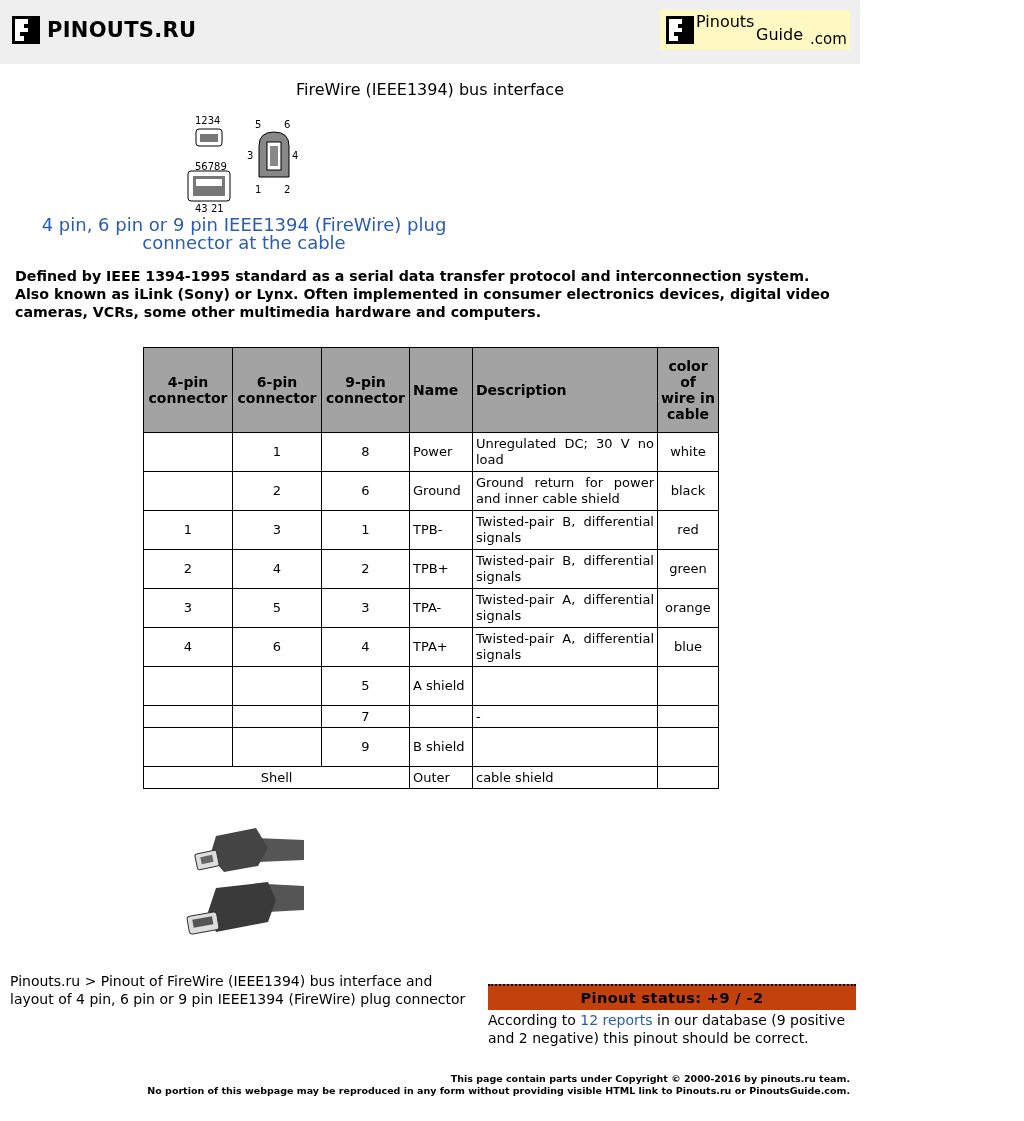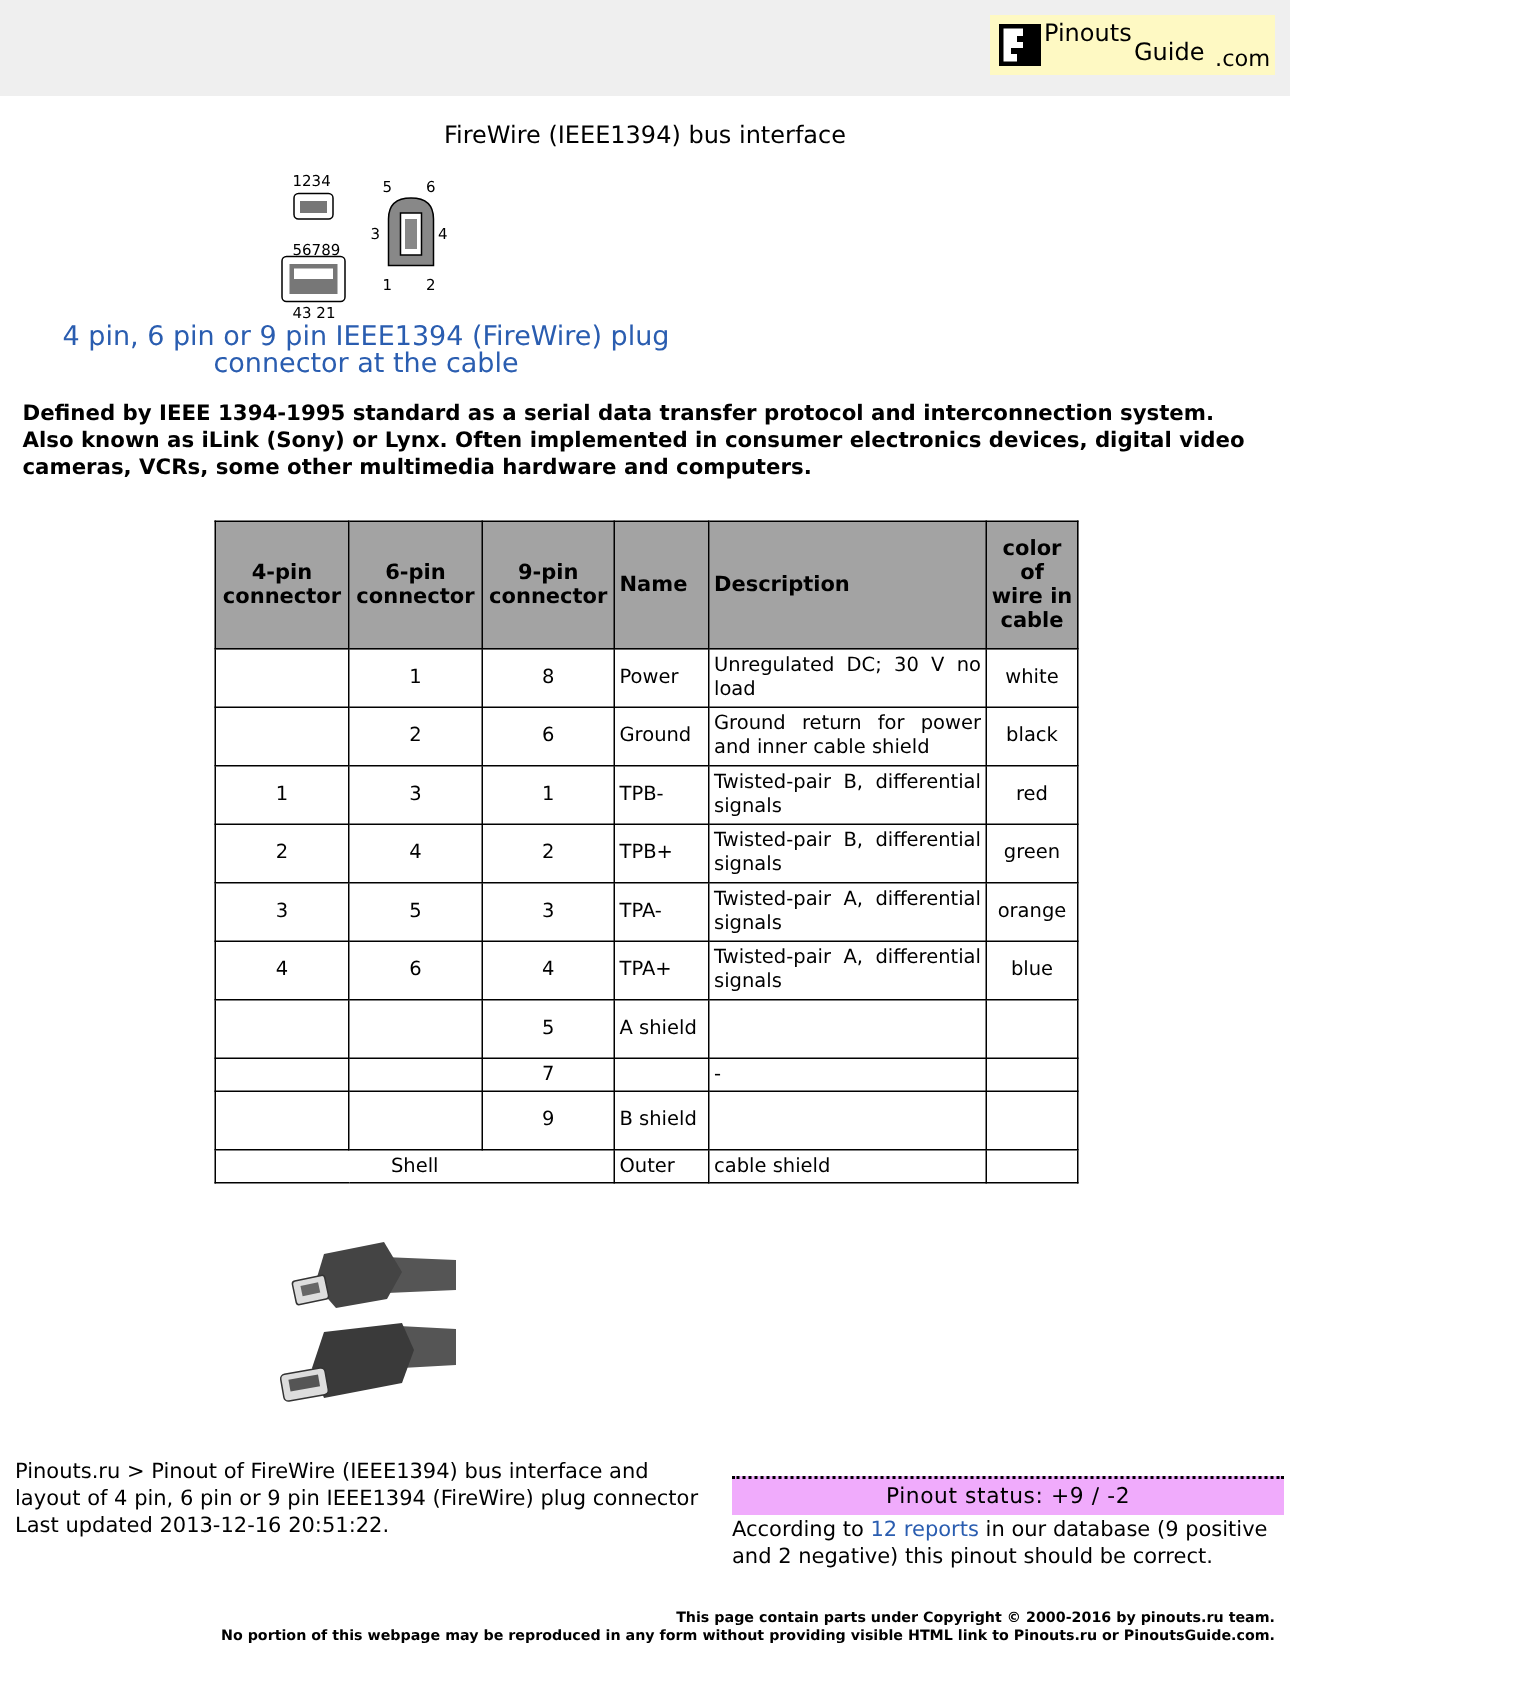--- a/index.html
+++ b/index.html
@@ -20,29 +20,41 @@
   table.pinout{position:absolute;left:143px;top:347px;border-collapse:collapse;font-size:13px;}
   table.pinout th, table.pinout td{border:1px solid #000;padding:0 3px;}
   table.pinout th{background:#a3a3a3;font-weight:bold;font-size:14px;line-height:16px;text-align:center;height:84px;}
   table.pinout th.left{text-align:left;}
   table.pinout td{text-align:center;line-height:16px;}
   table.pinout td.l{text-align:left;}
   td.desc{text-align:justify !important;text-align-last:left;}
   .photo{position:absolute;left:186px;top:826px;width:120px;height:112px;}
   .breadcrumb{position:absolute;left:10px;top:972px;width:460px;font-size:14px;line-height:18px;}
   .status-box{position:absolute;left:488px;top:984px;width:368px;}
-  .status-bar{background:#f0abfc;border-top:2px dotted #000;height:24px;text-align:center;font-weight:normal;font-size:14.5px;line-height:25px;letter-spacing:0.4px;}
+  .status-bar{background:#c2410c;border-top:2px dotted #000;height:24px;text-align:center;font-weight:bold;font-size:14.5px;line-height:25px;letter-spacing:0.4px;}
   .status-text{font-size:14px;line-height:18px;margin-top:1px;}
   a{color:#2a5db0;text-decoration:none;}
   .copyright{position:absolute;right:174px;top:1073px;text-align:right;font-size:9.5px;line-height:12px;font-weight:bold;}
 </style>
 </head>
 <body>
 
 <div class="header">
+  <div class="logo-left">
+    <div class="logo-icon">
+      <svg width="28" height="28" viewBox="0 0 28 28">
+          <rect x="0" y="0" width="28" height="28" fill="#000"></rect>
+          <rect x="3" y="3" width="9" height="22" fill="#fff"></rect>
+          <rect x="12" y="3" width="4" height="5" fill="#fff"></rect>
+          <rect x="12" y="12" width="4" height="4" fill="#fff"></rect>
+          <rect x="8" y="16" width="4" height="4" fill="#000"></rect>
+        </svg>
+    </div>
+    <span class="logo-text">PINOUTS.RU</span>
+  </div>
   <div class="logo-right">
     <div class="logo-icon">
       <svg width="28" height="28" viewBox="0 0 28 28">
           <rect x="0" y="0" width="28" height="28" fill="#000"></rect>
           <rect x="3" y="3" width="9" height="22" fill="#fff"></rect>
           <rect x="12" y="3" width="4" height="5" fill="#fff"></rect>
           <rect x="12" y="12" width="4" height="4" fill="#fff"></rect>
           <rect x="8" y="16" width="4" height="4" fill="#000"></rect>
         </svg>
     </div>
@@ -184,21 +196,20 @@
 
     <path d="M80,58 L118,60 L118,84 L82,86 Z" fill="#555"></path>
     <path d="M30,62 L82,56 L90,74 L82,96 L30,106 L22,86 Z" fill="#3a3a3a"></path>
     <rect x="2" y="88" width="30" height="18" rx="3" fill="#ddd" stroke="#333" transform="rotate(-10 17 97)"></rect>
     <rect x="7" y="92" width="20" height="8" fill="#555" transform="rotate(-10 17 97)"></rect>
   </svg>
 </div>
 
 <div class="breadcrumb">
   <div>Pinouts.ru &gt; Pinout of FireWire (IEEE1394) bus interface and layout of 4 pin, 6 pin or 9 pin IEEE1394 (FireWire) plug connector</div>
-  <div>Last updated 2013-12-16 20:51:22.</div>
 </div>
 
 <div class="status-box">
   <div class="status-bar">Pinout status: +9 / -2</div>
   <div class="status-text"><span>According to </span><a href="#">12 reports</a><span> in our database (9 positive and 2 negative) this pinout should be correct.</span></div>
 </div>
 
 <div class="copyright">
   <div>This page contain parts under Copyright © 2000-2016 by pinouts.ru team.</div>
   <div>No portion of this webpage may be reproduced in any form without providing visible HTML link to Pinouts.ru or PinoutsGuide.com.</div>

